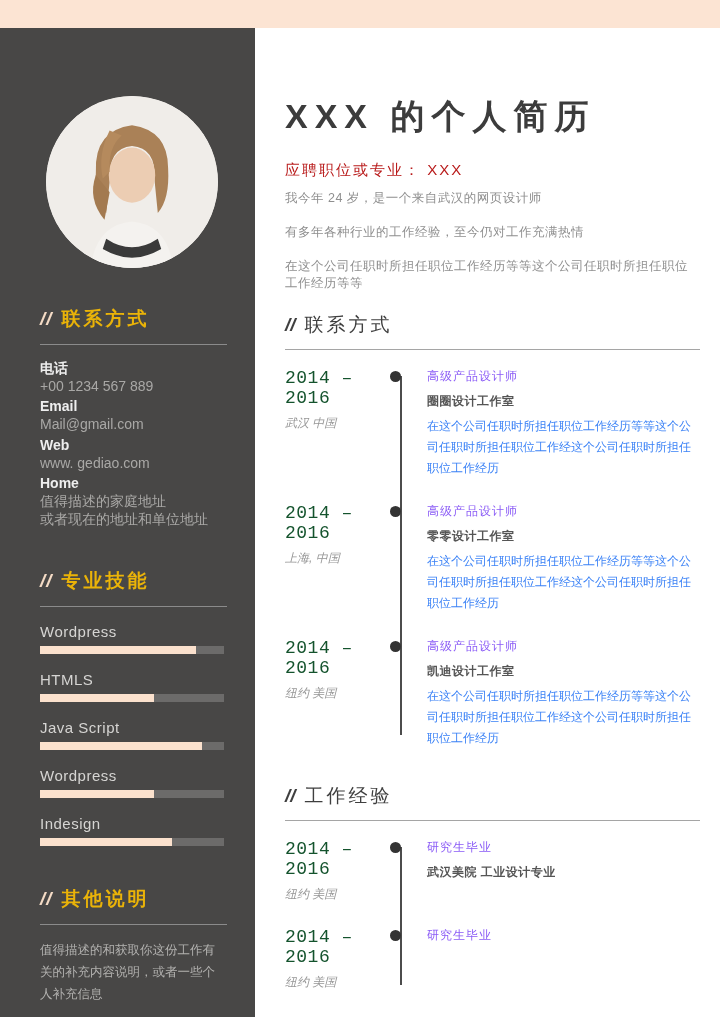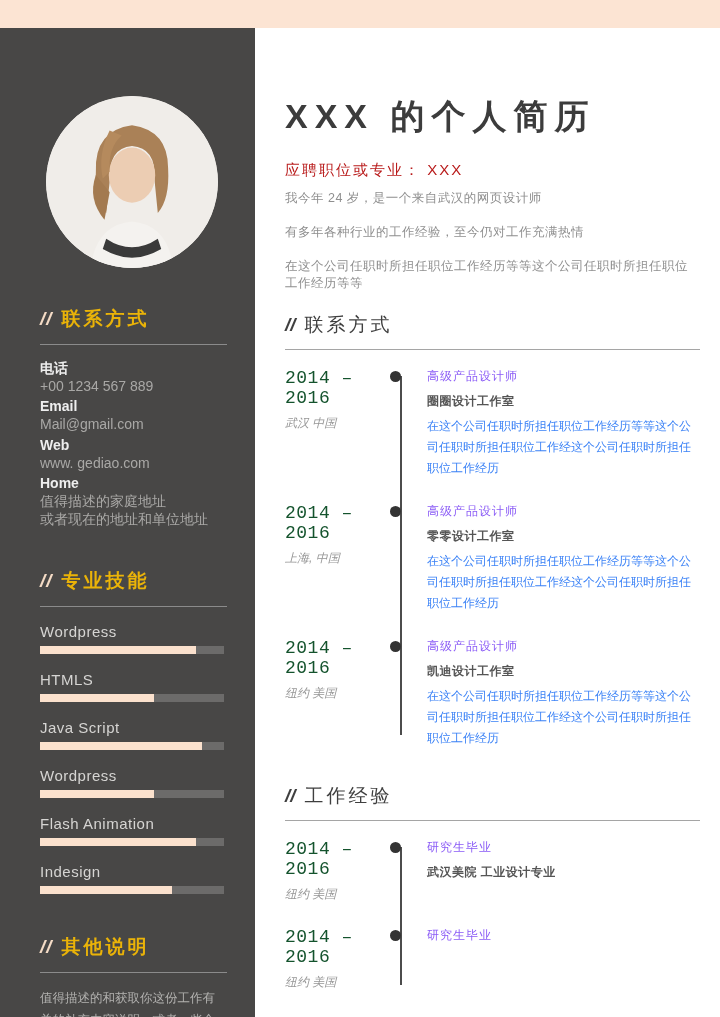--- a/index.html
+++ b/index.html
@@ -146,26 +146,20 @@
               <div class="skill-fill" style="width: 88%;"></div>
             </div>
         </div>
         <div class="skill">
           <div class="skill-name">Wordpress</div>
           <div class="skill-track">
               <div class="skill-fill" style="width: 62%;"></div>
             </div>
         </div>
         <div class="skill">
-          <div class="skill-name">Flash Animation</div>
-          <div class="skill-track">
-              <div class="skill-fill" style="width: 85%;"></div>
-            </div>
-        </div>
-        <div class="skill">
           <div class="skill-name">Indesign</div>
           <div class="skill-track">
               <div class="skill-fill" style="width: 72%;"></div>
             </div>
         </div>
       </div>
     </section>
 
     <section class="sb-section">
       <div class="sb-head">

